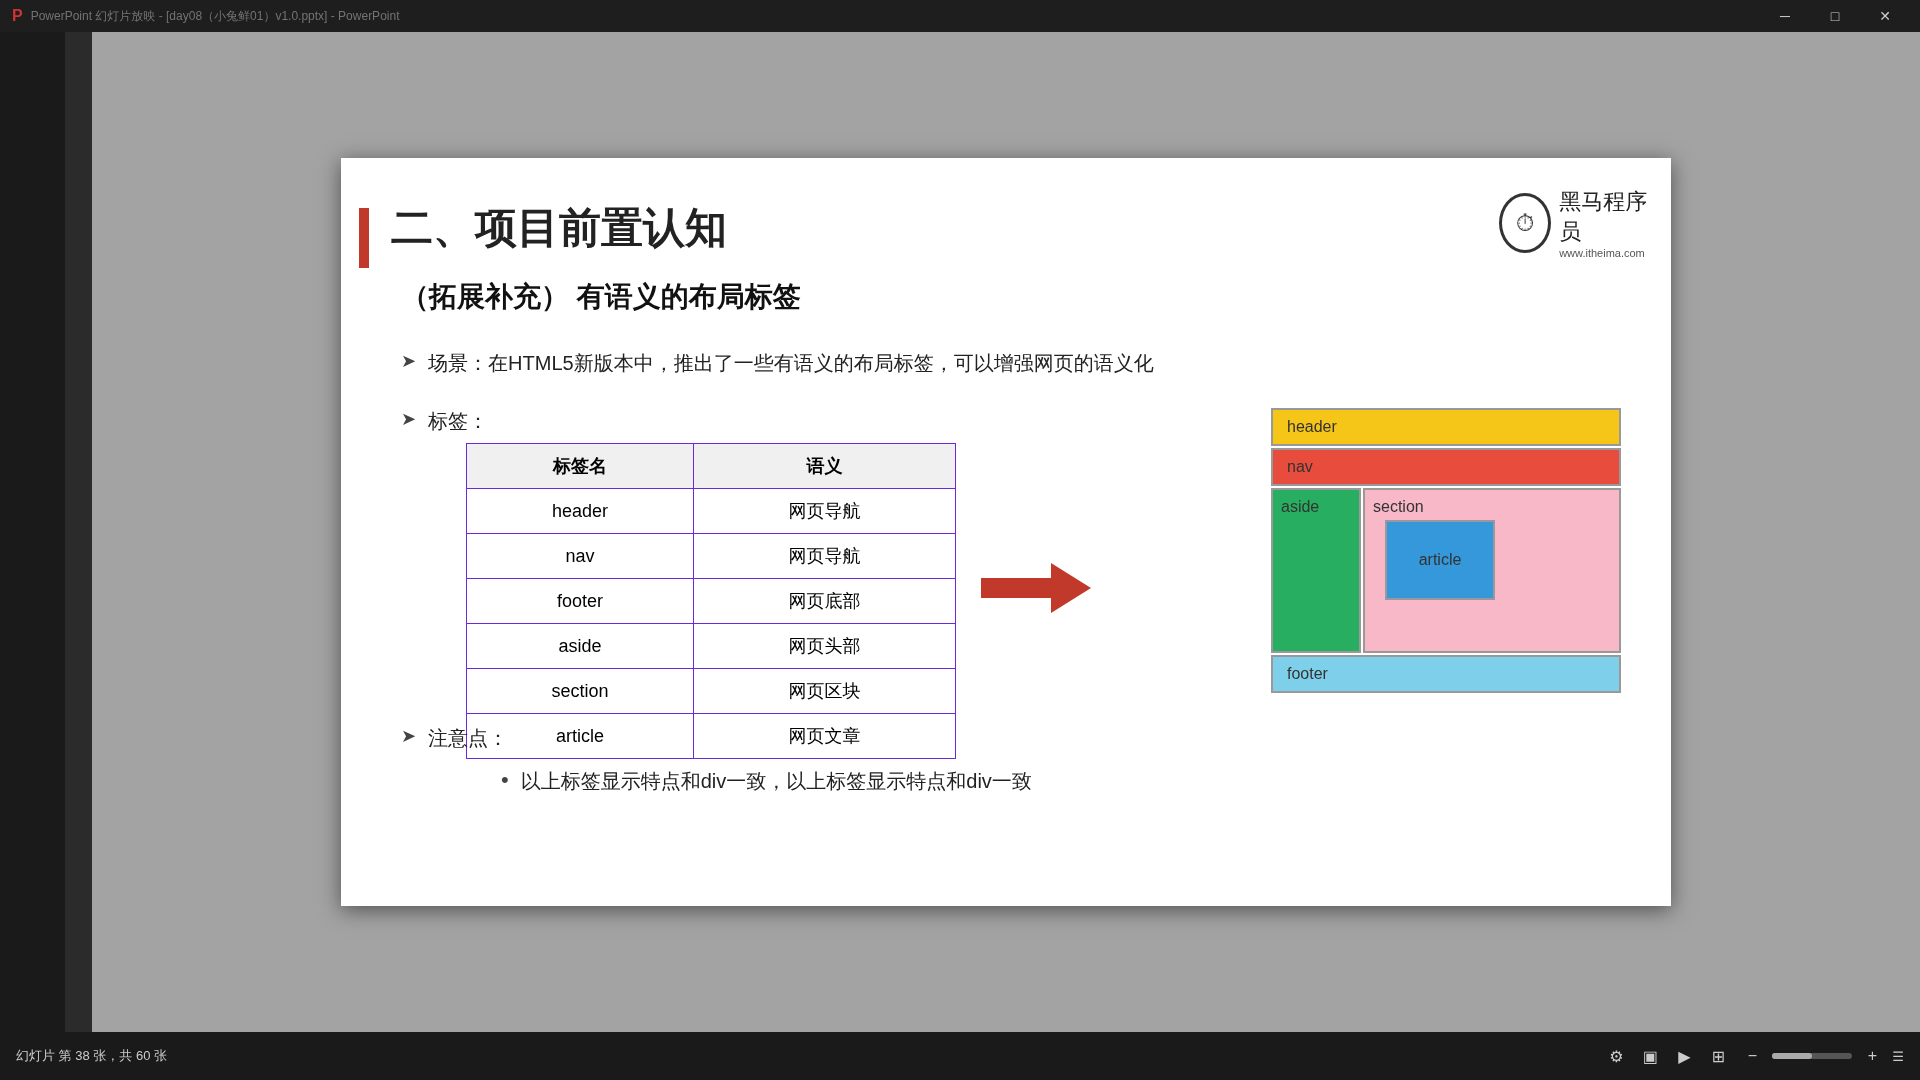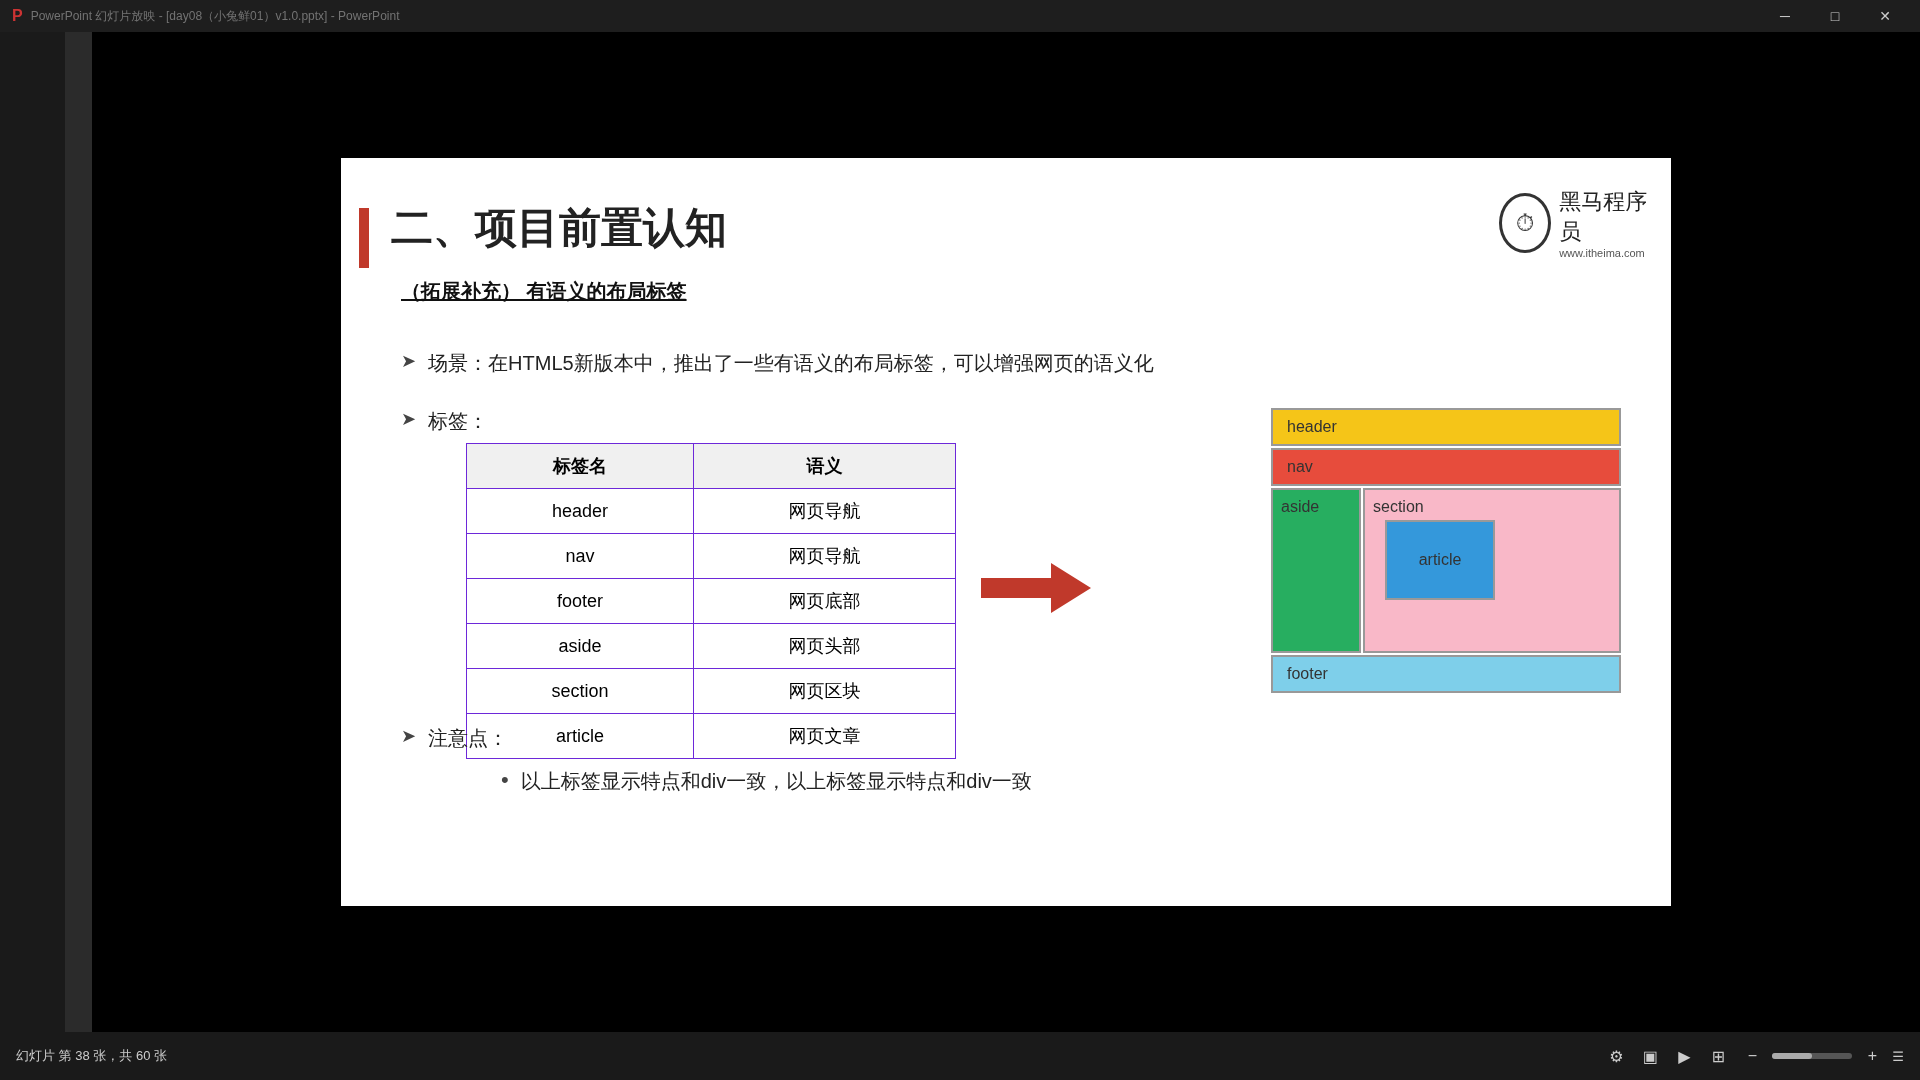--- a/index.html
+++ b/index.html
@@ -49,21 +49,21 @@
     
     .left-panel {
       width: 65px;
       background: #1a1a1a;
       height: 100%;
     }
 
     
     .slide-area {
       flex: 1;
-      background: #000000;
+      background: #a3a3a3;
       display: flex;
       flex-direction: column;
       align-items: center;
       justify-content: center;
       margin-left: 27px;
     }
 
     
     .slide {
       width: 1330px;
@@ -134,24 +134,23 @@
     .logo-text-group {
       display: flex;
       flex-direction: column;
     }
 
     
     .slide-subtitle {
       position: absolute;
       left: 60px;
       top: 120px;
-      font-size: 20px;
+      font-size: 28px;
       color: #111;
       font-weight: bold;
-      text-decoration: underline;
     }
 
     
     .bullet-section {
       position: absolute;
       left: 60px;
     }
     .bullet-row {
       display: flex;
       align-items: flex-start;

